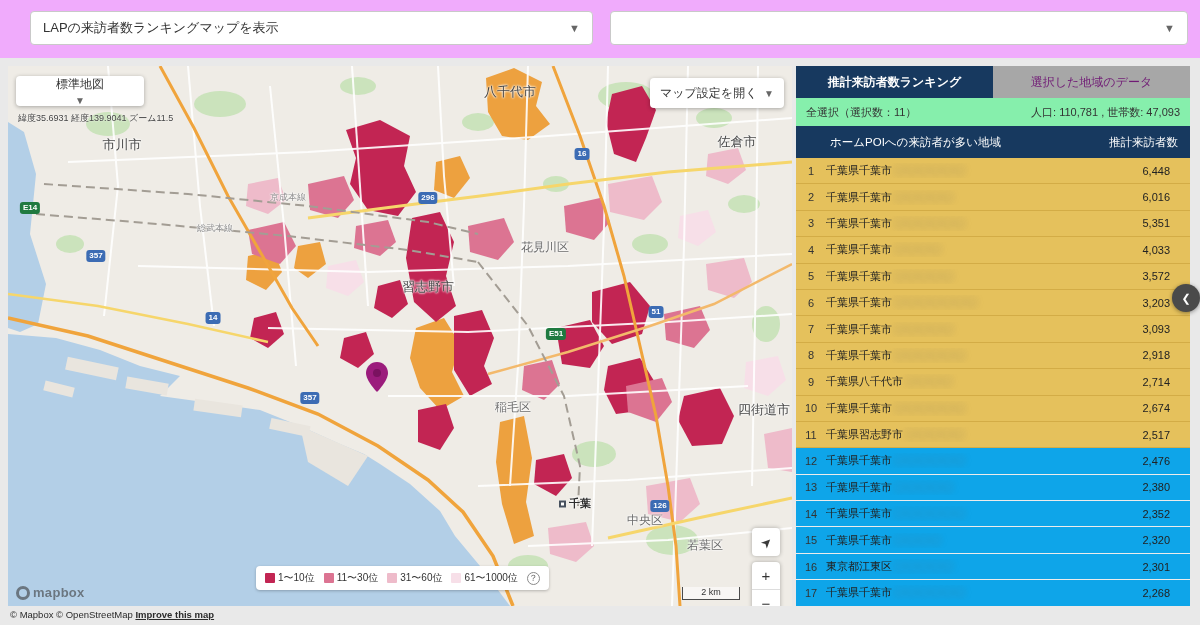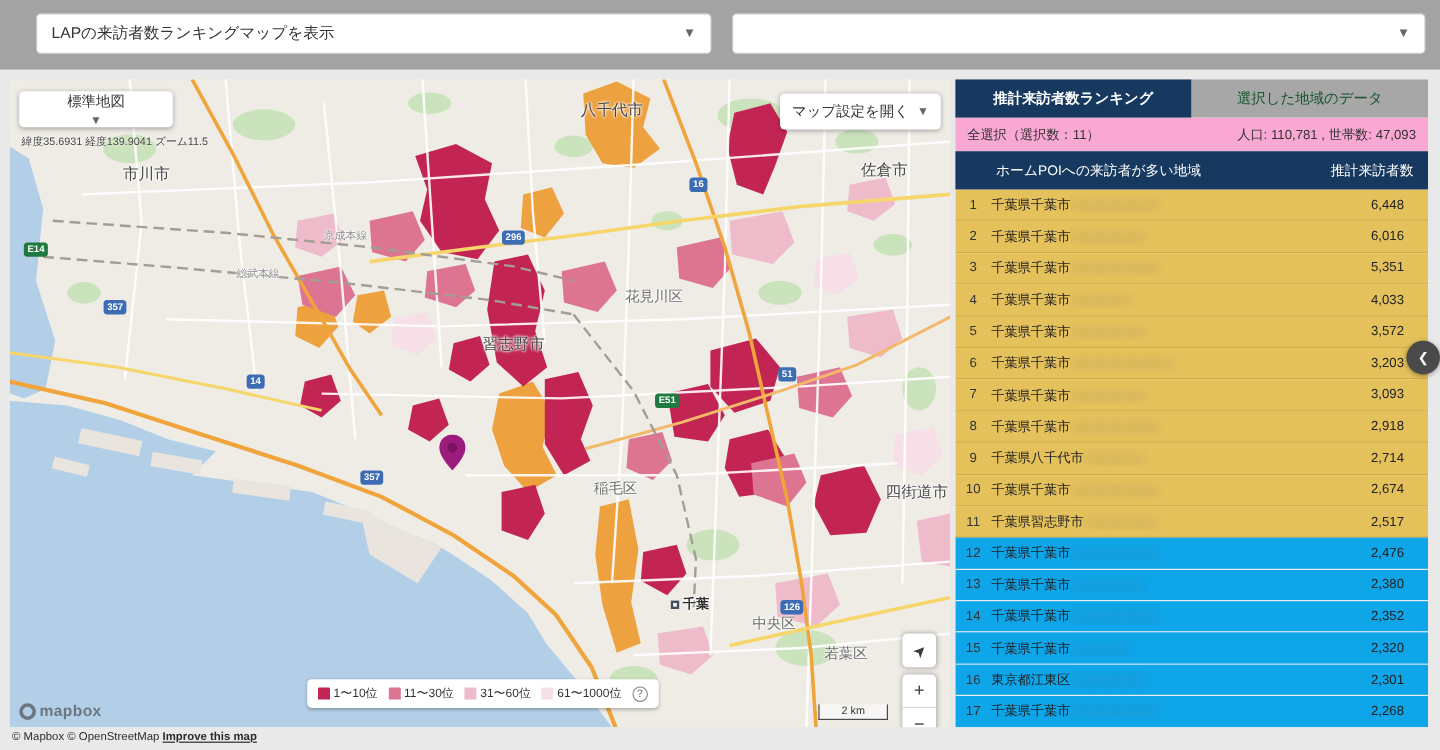--- a/index.html
+++ b/index.html
@@ -1,20 +1,20 @@
 <!DOCTYPE html>
 <html><head>
 <meta charset="utf-8">
 <style>
   * { margin:0; padding:0; box-sizing:border-box; }
   body { font-family:"Liberation Sans", sans-serif; background:#d7d7d7; }
   .stage { position:relative; width:1200px; height:625px; background:#e9e9e9; overflow:hidden; font-family:"Liberation Sans", sans-serif; }
 
   
-  .topbar { position:absolute; left:0; top:0; width:1200px; height:58px; background:#a3a3a3; }
+  .topbar { position:absolute; left:0; top:0; width:1200px; height:58px; background:#f0abfc; }
   .tselect { position:absolute; top:11px; height:34px; background:#fff; border:1px solid #c9c9c9; border-radius:4px; display:flex; align-items:center; justify-content:space-between; padding:0 12px; font-size:13px; color:#333; cursor:pointer; }
   .tselect .caret { color:#666; font-size:11px; margin-left:8px; }
   .tsel-left { left:30px; width:563px; }
   .tsel-right { left:610px; width:578px; }
 
   
   .map { position:absolute; left:8px; top:66px; width:784px; height:540px; background:#efece6; overflow:hidden; }
   .map svg.base { position:absolute; left:0; top:0; }
   .maplabel { position:absolute; transform:translate(-50%,-50%); color:#5a5a5a; white-space:nowrap; text-shadow:0 0 2px #fff, 0 0 2px #fff, 0 0 3px #fff; pointer-events:none; }
   .maplabel.city { font-size:13px; color:#474747; }
@@ -51,22 +51,22 @@
   .zbtn + .zbtn { border-top:1px solid #ddd; }
   .scalebar { position:absolute; right:52px; top:521px; width:58px; height:13px; border:1.5px solid #4a4a4a; border-top:none; background:rgba(255,255,255,.55); font-size:9px; color:#333; text-align:center; line-height:11px; }
 
   .pin { position:absolute; left:358px; top:296px; width:22px; height:30px; }
 
   
   .panel { position:absolute; left:796px; top:66px; width:394px; height:540px; background:#fff; overflow:hidden; }
   .tabs { display:flex; height:32px; }
   .tab { flex:1; display:flex; align-items:center; justify-content:center; font-size:12px; cursor:pointer; }
   .tab.active { background:#17395f; color:#fff; font-weight:bold; }
-  .tab.inactive { background:#a7a7a7; color:#14532d; }
-  .subrow { height:28px; display:flex; align-items:center; padding:0 10px; font-size:11px; color:#333; background:#f9a8d4; }
+  .tab.inactive { background:#a7a7a7; color:#701a75; }
+  .subrow { height:28px; display:flex; align-items:center; padding:0 10px; font-size:11px; color:#333; background:#86efac; }
   .subrow .sel-all { cursor:pointer; }
   .subrow .spacer { flex:1; }
   .thead { height:32px; background:#17395f; color:#fff; display:flex; align-items:center; font-size:11.5px; }
   .th-area { padding-left:34px; }
   .th-val { margin-left:auto; padding-right:12px; }
   #rows { height:448px; overflow:hidden; }
   .row { display:flex; align-items:center; height:26.4px; border-bottom:1px solid #ececec; font-size:11px; color:#222; background:#0ea5e9; cursor:pointer; }
   .row.sel { background:#e5c15c; border-bottom-color:#d3ac46; }
   .rank { width:30px; flex:none; text-align:center; color:#333; }
   .name { flex:1; display:flex; align-items:center; white-space:nowrap; overflow:hidden; }

